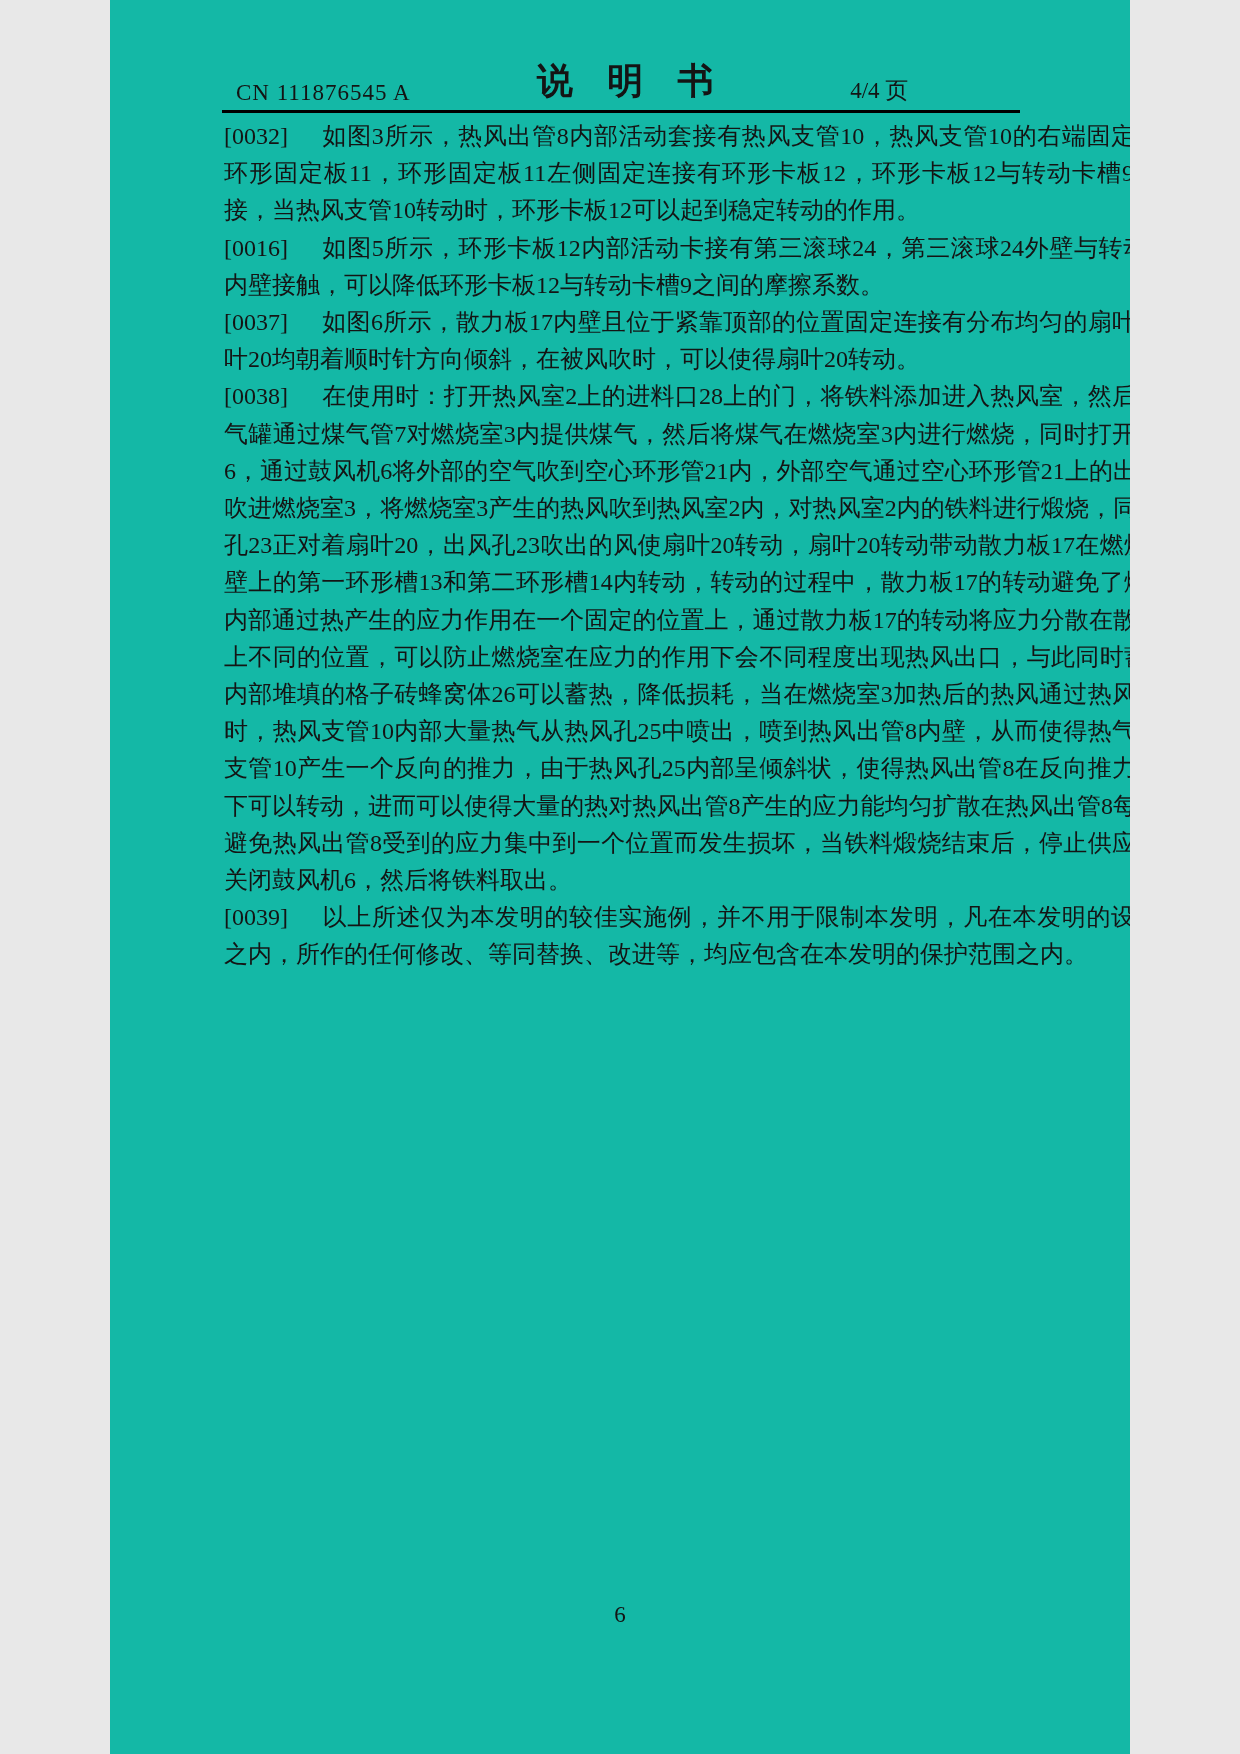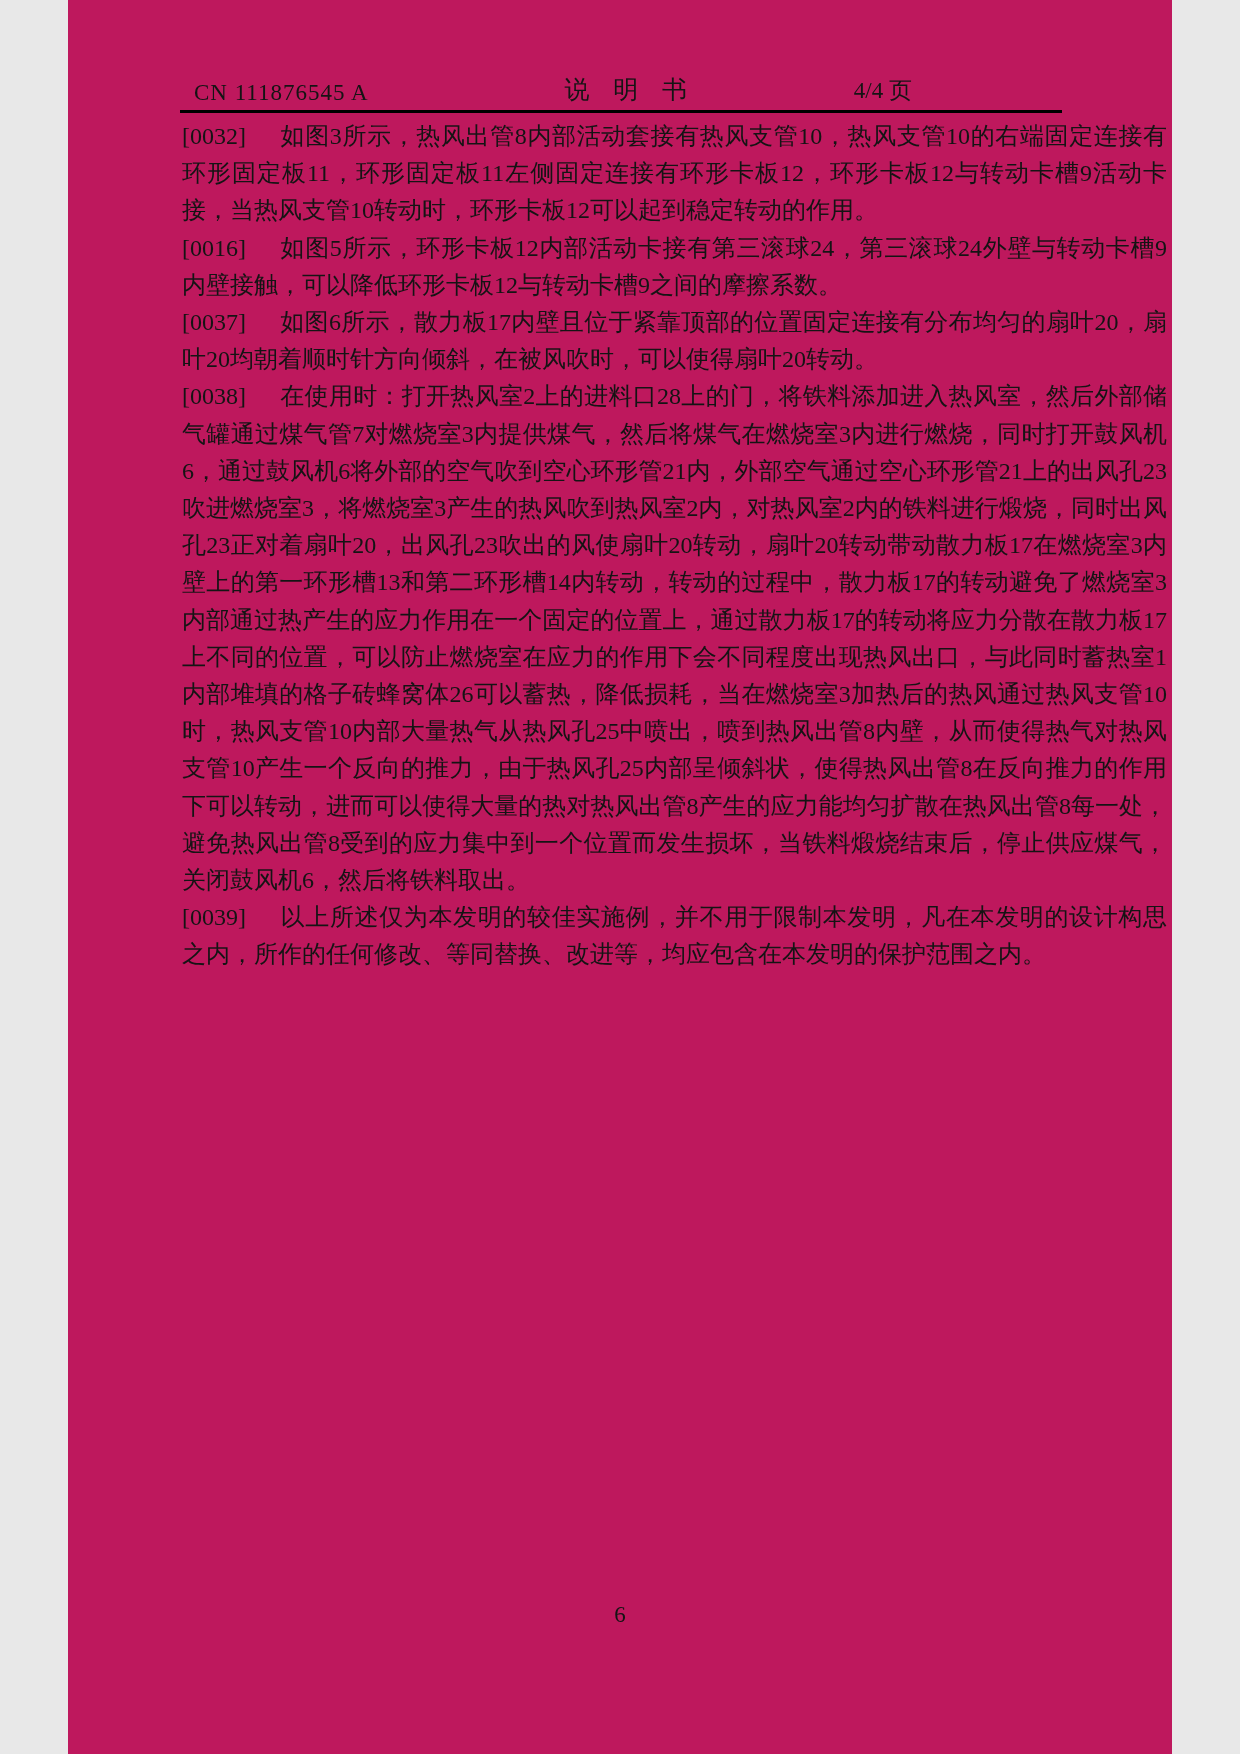--- a/index.html
+++ b/index.html
@@ -2,24 +2,24 @@
 <html><head>
 <meta charset="utf-8">
 <style>
   html, body {
     margin: 0;
     padding: 0;
     background: #e8e8e8;
   }
   .page {
     position: relative;
-    width: 1104px;
+    width: 1020px;
     height: 1754px;
     margin: 0 auto;
-    background: #be185d;
+    background: #14b8a6;
     color: #141414;
     font-family: "Liberation Serif", "DejaVu Serif", serif;
     overflow: hidden;
   }
   
   .header {
     position: absolute;
     left: 126px;
     right: 112px;
     top: 62px;
@@ -28,22 +28,22 @@
     align-items: flex-end;
   }
   .header .doc-number {
     flex: 1;
     font-size: 23px;
     letter-spacing: 1px;
     white-space: nowrap;
   }
   .header .title {
     flex: 0 0 auto;
-    font-size: 25px;
-    font-weight: normal;
+    font-size: 36px;
+    font-weight: bold;
     letter-spacing: 0.95em;
     text-indent: 0.45em;
     white-space: nowrap;
     transform: translateX(0.2em);
   }
   .header .page-indicator {
     flex: 1;
     text-align: center;
     font-size: 23px;
     white-space: nowrap;

